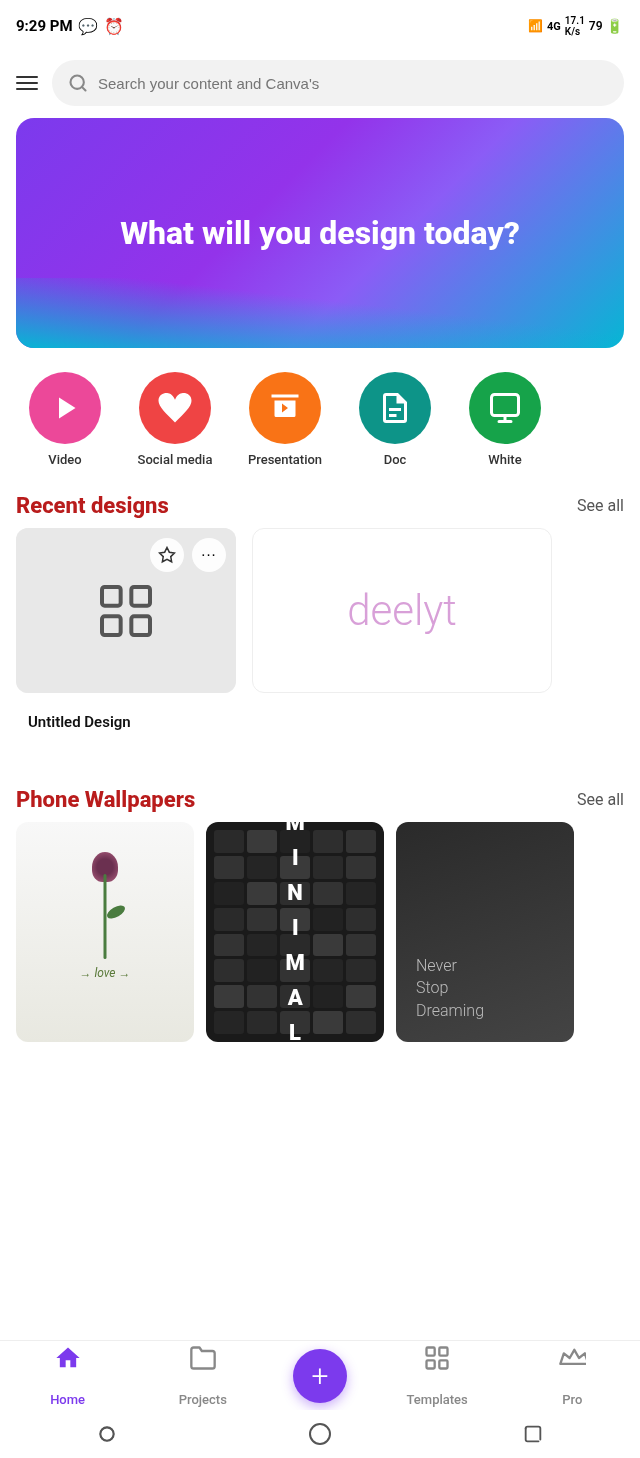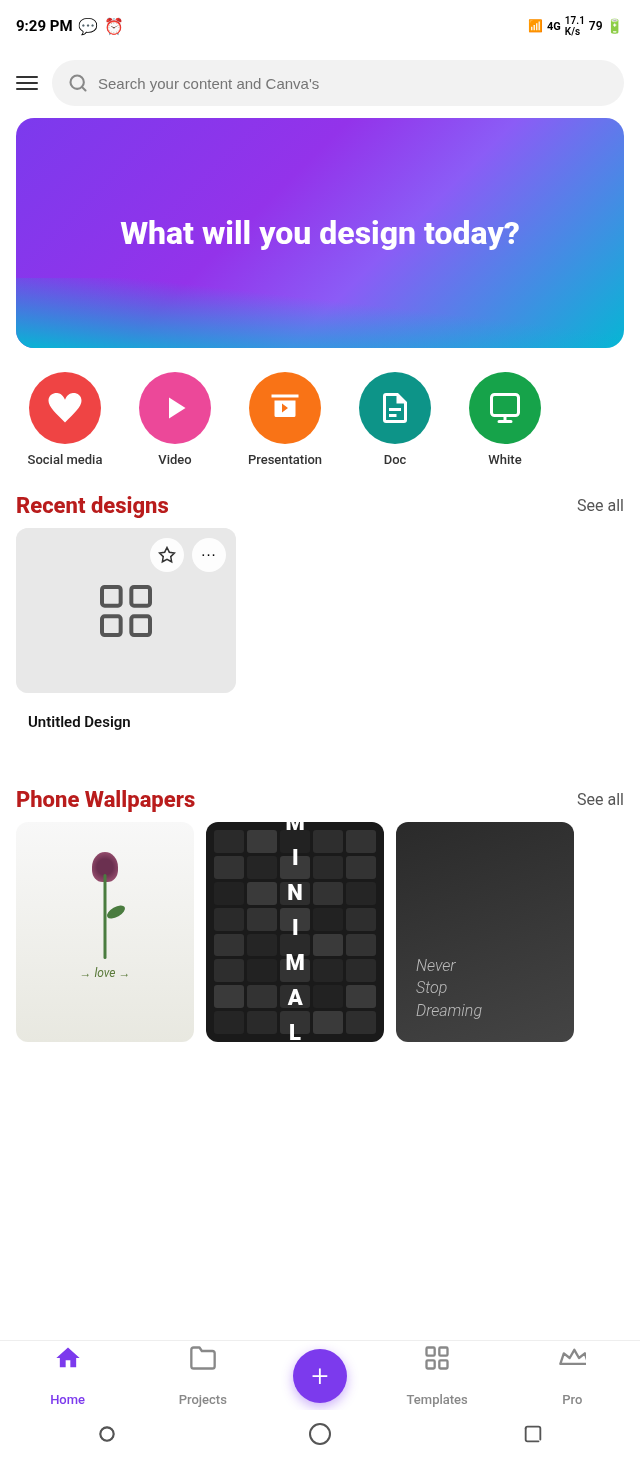--- a/index.html
+++ b/index.html
@@ -238,21 +238,20 @@
       align-items: center;
       justify-content: center;
     }
     .wallpaper-never {
       background: linear-gradient(160deg, #2a2a2a 0%, #444 100%);
       display: flex;
       flex-direction: column;
       align-items: flex-start;
       justify-content: flex-end;
       padding: 20px;
-      font-style: italic;
     }
 
     
     .bottom-nav {
       position: fixed;
       bottom: 48px;
       left: 0;
       width: 640px;
       height: 70px;
       background: #fff;
@@ -346,36 +345,36 @@
   </div>
 </div>
 
 <div class="hero-banner">
   <div class="hero-text">What will you design today?</div>
 </div>
 
 <div class="categories-row">
 
   <div class="category-item">
-    <div class="category-icon icon-social">
-      <svg width="36" height="36" viewBox="0 0 24 24" fill="white">
-        <path d="M12 21.593c-5.63-5.539-11-10.297-11-14.402 0-3.791 3.068-5.191 5.281-5.191 1.312 0 4.151.501 5.719 4.457 1.59-3.968 4.464-4.447 5.726-4.447 2.54 0 5.274 1.621 5.274 5.181 0 4.069-5.136 8.625-11 14.402z"></path>
-
-      </svg>
-    </div>
-    <span class="category-label">Social media</span>
-  </div>
-
-  <div class="category-item">
     <div class="category-icon icon-video">
       <svg width="36" height="36" viewBox="0 0 24 24" fill="white">
         <path d="M8 5v14l11-7z"></path>
       </svg>
     </div>
     <span class="category-label">Video</span>
+  </div>
+
+  <div class="category-item">
+    <div class="category-icon icon-social">
+      <svg width="36" height="36" viewBox="0 0 24 24" fill="white">
+        <path d="M12 21.593c-5.63-5.539-11-10.297-11-14.402 0-3.791 3.068-5.191 5.281-5.191 1.312 0 4.151.501 5.719 4.457 1.59-3.968 4.464-4.447 5.726-4.447 2.54 0 5.274 1.621 5.274 5.181 0 4.069-5.136 8.625-11 14.402z"></path>
+
+      </svg>
+    </div>
+    <span class="category-label">Social media</span>
   </div>
 
   <div class="category-item">
     <div class="category-icon icon-presentation">
       <svg width="36" height="36" viewBox="0 0 24 24" fill="white">
         <path d="M3 3h18v2H3V3zm2 4h14v10a1 1 0 01-1 1H6a1 1 0 01-1-1V7zm5 2v6l4-3-4-3z"></path>
       </svg>
     </div>
     <span class="category-label">Presentation</span>
   </div>
@@ -427,20 +426,25 @@
           <rect x="3" y="3" width="7" height="7" rx="1"></rect>
             <rect x="14" y="3" width="7" height="7" rx="1"></rect>
           <rect x="3" y="14" width="7" height="7" rx="1"></rect>
             <rect x="14" y="14" width="7" height="7" rx="1"></rect>
         </svg>
       </div>
     </div>
     <div class="design-name">Untitled Design</div>
   </div>
 
+  <div>
+    <div class="deelyt-card">
+      <span class="deelyt-text">deelyt</span>
+    </div>
+  </div>
 
 </div>
 
 <div class="section-header" style="margin-top:28px;">
   <span class="section-title">Phone Wallpapers</span>
   <span class="see-all">See all</span>
 </div>
 
 <div class="wallpapers-row">
 

